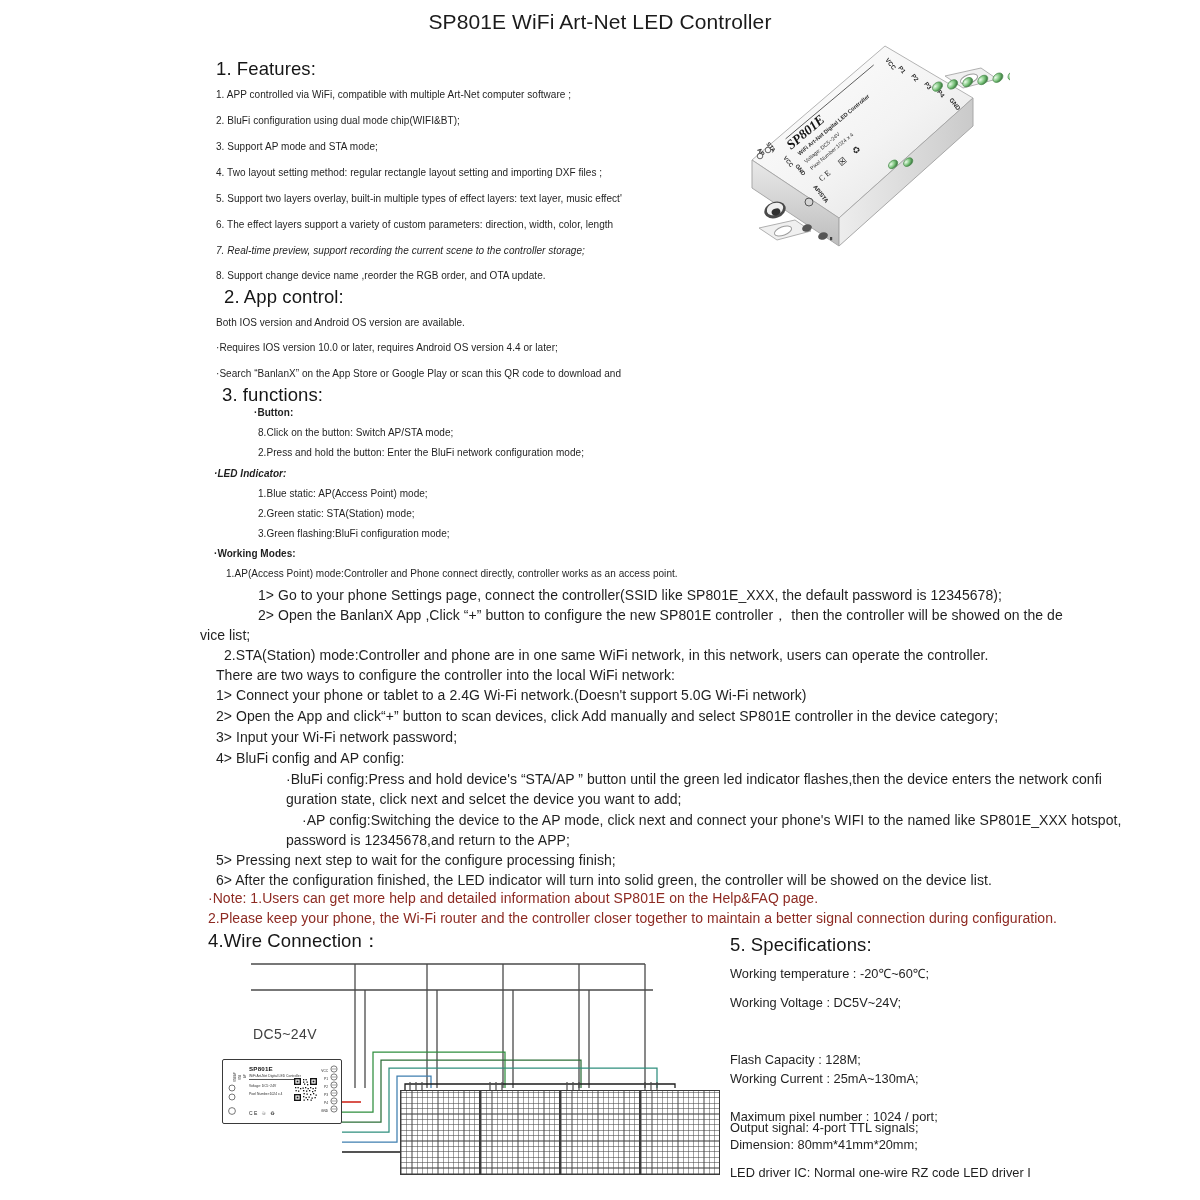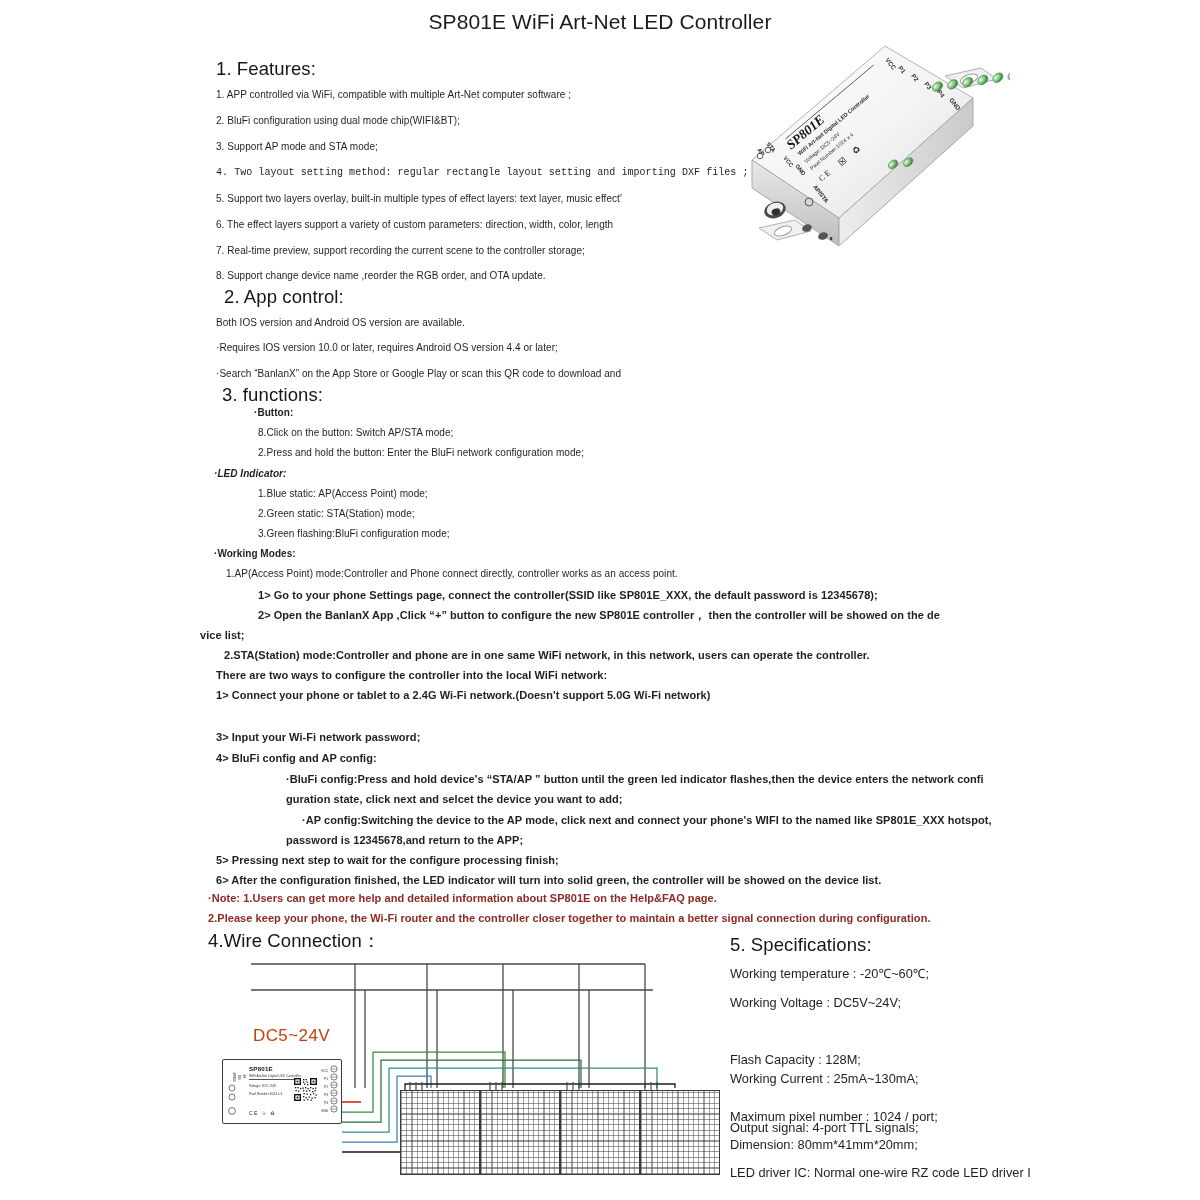--- a/index.html
+++ b/index.html
@@ -39,21 +39,21 @@
     letter-spacing: .1px;
   }
 
   .line {
     font-size: 10px;
     line-height: 14px;
     color: #1f1f1f;
     white-space: nowrap;
     letter-spacing: .05px;
   }
-  .line.sm { font-size: 11px; font-weight: bold; }
+  .line.sm { font-size: 14px; }
   .b { font-weight: bold; }
   .note { color: #8d2a22; }
 
   
   .spec-line {
     font-size: 12.8px;
     line-height: 14px;
     color: #1f1f1f;
     white-space: nowrap;
   }
@@ -73,22 +73,22 @@
     left: 205px;
     top: 960px;
     width: 520px;
     height: 230px;
   }
 
   .dcslabel {
     position: absolute;
     left: 253px;
     top: 1026px;
-    font-size: 17px;
-    color: #c2410c;
+    font-size: 14px;
+    color: #404040;
     letter-spacing: .4px;
   }
 
   
   .ctrl-box {
     position: absolute;
     left: 222px;
     top: 1059px;
     width: 118px;
     height: 63px;
@@ -255,24 +255,24 @@
       <ellipse cx="88" cy="204" rx="5" ry="3.6" fill="#555" transform="rotate(-20 88 204)"></ellipse>
       <rect x="95" y="205" width="2.2" height="3.2" fill="#444"></rect>
     </svg>
   </div>
 
   <div class="tblock h-num" style="left:216px; top:58px;">1. Features:</div>
 
   <div class="tblock line" style="left:216px; top:88px;">1. APP controlled via WiFi, compatible with multiple Art-Net computer software ;</div>
   <div class="tblock line" style="left:216px; top:114px;">2. BluFi configuration using dual mode chip(WIFI&amp;BT);</div>
   <div class="tblock line" style="left:216px; top:140px;">3. Support AP mode and STA mode;</div>
-  <div class="tblock line" style="left:216px; top:166px;font-family:Liberation Mono, monospace;">4. Two layout setting method: regular rectangle layout setting and importing DXF files ;</div>
+  <div class="tblock line" style="left:216px; top:166px;">4. Two layout setting method: regular rectangle layout setting and importing DXF files ;</div>
   <div class="tblock line" style="left:216px; top:192px;">5. Support two layers overlay, built-in multiple types of effect layers: text layer, music effect'</div>
   <div class="tblock line" style="left:216px; top:218px;">6. The effect layers support a variety of custom parameters: direction, width, color, length</div>
-  <div class="tblock line" style="left:216px; top:244px;">7. Real-time preview, support recording the current scene to the controller storage;</div>
+  <div class="tblock line" style="left:216px; top:244px;font-style:italic;">7. Real-time preview, support recording the current scene to the controller storage;</div>
   <div class="tblock line" style="left:216px; top:269px;">8. Support change device name ,reorder the RGB order, and OTA update.</div>
 
   <div class="tblock h-num" style="left:224px; top:286px;">2.   App control:</div>
   <div class="tblock line" style="left:216px; top:316px;"> Both IOS version and Android OS version are available.</div>
   <div class="tblock line" style="left:216px; top:341px;">·Requires IOS version 10.0 or later, requires Android OS version 4.4 or later;</div>
   <div class="tblock line" style="left:216px; top:367px;">·Search “BanlanX” on the App Store or Google Play or scan this QR code to download and</div>
 
   <div class="tblock h-num" style="left:222px; top:384px;">3.   functions:</div>
 
   <div class="tblock line b" style="left:214px; top:406px;margin-left:40px;">·Button:</div>
@@ -286,20 +286,21 @@
 
   <div class="tblock line b" style="left:214px; top:547px;">·Working Modes:</div>
   <div class="tblock line" style="left:226px; top:567px;">1.AP(Access Point) mode:Controller and Phone connect directly, controller works as an access point.</div>
   <div class="tblock line sm" style="left:258px; top:588px;">1&gt; Go to your phone Settings page, connect the controller(SSID like SP801E_XXX, the default password is 12345678);</div>
   <div class="tblock line sm" style="left:258px; top:608px;">2&gt; Open the BanlanX App ,Click “+” button to configure the new SP801E controller， then the controller will be showed on the de</div>
   <div class="tblock line sm" style="left:200px; top:628px;">vice list;</div>
 
   <div class="tblock line sm" style="left:224px; top:648px;">2.STA(Station) mode:Controller and phone are in one same WiFi network, in this network, users can operate the controller.</div>
   <div class="tblock line sm" style="left:216px; top:668px;">   There are two ways to configure the controller into the local WiFi network:</div>
   <div class="tblock line sm" style="left:216px; top:688px;">1&gt;  Connect your phone or tablet to a 2.4G Wi-Fi network.(Doesn't support 5.0G Wi-Fi network)</div>
+  <div class="tblock line sm" style="left:216px; top:709px;">2&gt;      Open the App and click“+” button to scan devices, click Add manually and select SP801E controller in the device category;</div>
   <div class="tblock line sm" style="left:216px; top:730px;">3&gt;      Input your Wi-Fi network password;</div>
   <div class="tblock line sm" style="left:216px; top:751px;">4&gt;      BluFi config and AP config:</div>
 
   <div class="tblock line sm" style="left:286px; top:772px;">·BluFi config:Press and hold device's “STA/AP ” button until the green led indicator flashes,then the device enters the network confi</div>
   <div class="tblock line sm" style="left:286px; top:792px;">guration state, click next and selcet the device you want to add;</div>
   <div class="tblock line sm" style="left:286px; top:813px;margin-left:16px;">·AP config:Switching the device to the AP mode, click next and connect your phone's WIFI to the named like SP801E_XXX hotspot,</div>
   <div class="tblock line sm" style="left:286px; top:833px;">password is 12345678,and return to the APP;</div>
 
   <div class="tblock line sm" style="left:216px; top:853px;">5&gt;     Pressing next step to wait for the configure processing finish;</div>
   <div class="tblock line sm" style="left:216px; top:873px;">6&gt;   After the configuration finished, the LED indicator will turn into solid green, the controller will be showed on the device list.</div>

